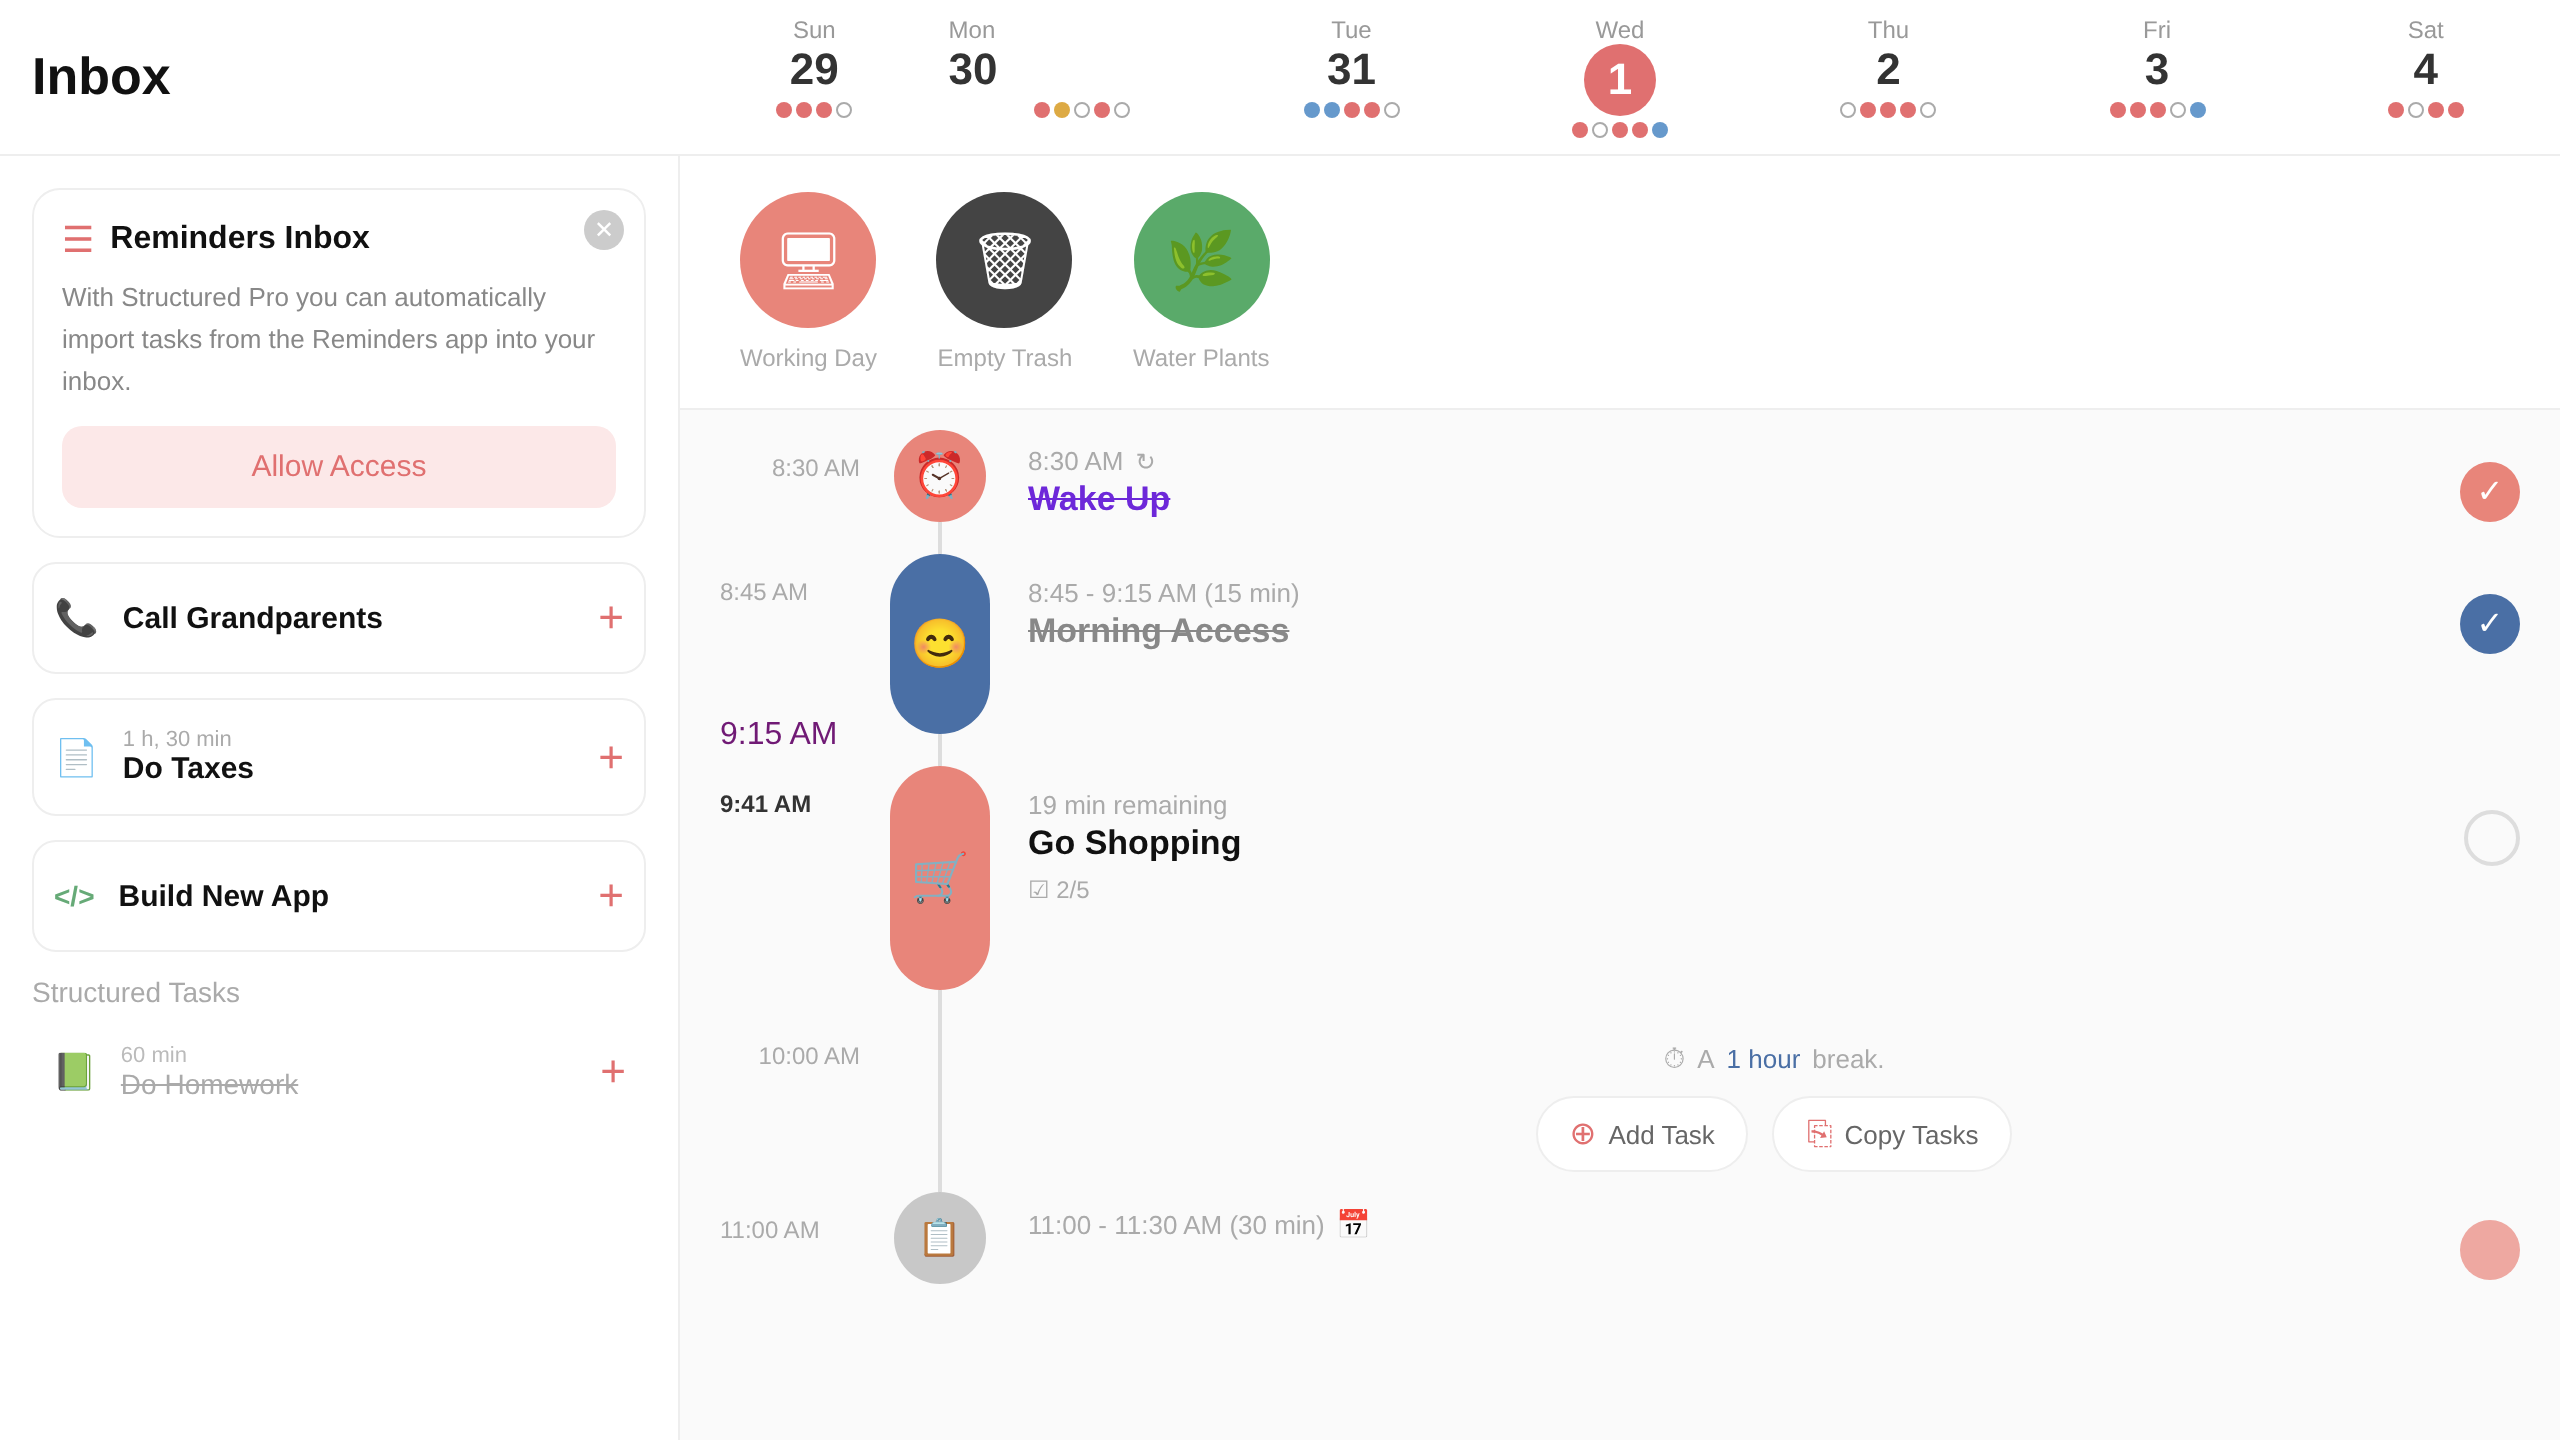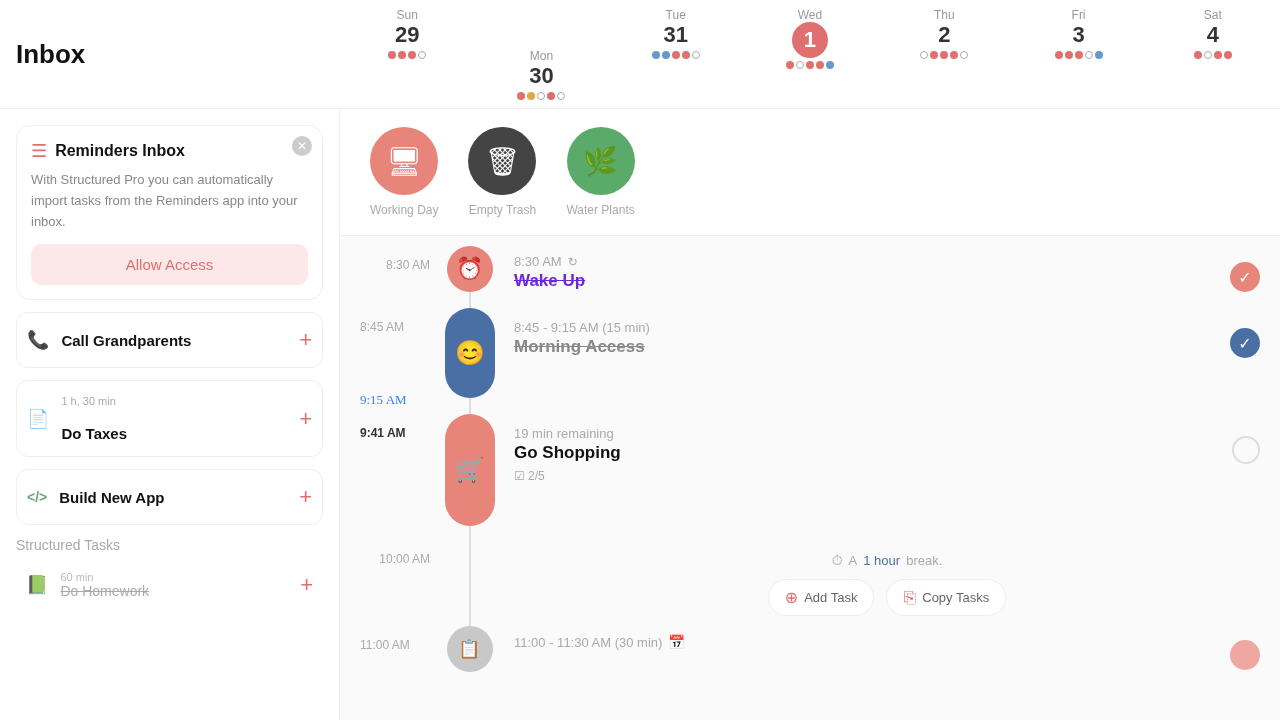--- a/index.html
+++ b/index.html
@@ -22,21 +22,21 @@
         <div style="font-size:12px;color:#999;">Sun</div>
         <div style="font-size:22px;font-weight:600;color:#333;">29</div>
         <div style="display:flex;gap:2px;justify-content:center;margin-top:3px;">
           <div style="width:8px;height:8px;border-radius:50%;background:#e07070;"></div>
           <div style="width:8px;height:8px;border-radius:50%;background:#e07070;"></div>
           <div style="width:8px;height:8px;border-radius:50%;background:#e07070;"></div>
           <div style="width:8px;height:8px;border-radius:50%;border:1.5px solid #aaa;"></div>
         </div>
       </div>
 
-      <div style="flex:1; text-align:center;margin-top:41px;">
+      <div style="flex:1; ">
         <div style="font-size:12px;color:#999;">Mon</div>
         <div style="font-size:22px;font-weight:600;color:#333;">30</div>
         <div style="display:flex;gap:2px;justify-content:center;margin-top:3px;">
           <div style="width:8px;height:8px;border-radius:50%;background:#e07070;"></div>
           <div style="width:8px;height:8px;border-radius:50%;background:#ddaa44;"></div>
           <div style="width:8px;height:8px;border-radius:50%;border:1.5px solid #aaa;"></div>
           <div style="width:8px;height:8px;border-radius:50%;background:#e07070;"></div>
           <div style="width:8px;height:8px;border-radius:50%;border:1.5px solid #aaa;"></div>
         </div>
       </div>
@@ -123,21 +123,21 @@
         <div style="flex:1;">
           <div style="font-size:15px;font-weight:600;color:#111;">Call Grandparents</div>
         </div>
         <span style="color:#e07070;font-size:22px;cursor:pointer;">+</span>
       </div>
 
       <div style="display:flex;align-items:center;padding:14px 10px;background:white;border:1px solid #eee;border-radius:12px;cursor:pointer;">
         <span style="margin-right:12px;font-size:18px;color:#e07070;">📄</span>
         <div style="flex:1;">
           <div style="font-size:11px;color:#aaa;">1 h, 30 min</div>
-          <div style="font-size:15px;font-weight:600;color:#111;margin-top:18px;">Do Taxes</div>
+          <div style="font-size:15px;font-weight:600;color:#111;">Do Taxes</div>
         </div>
         <span style="color:#e07070;font-size:22px;cursor:pointer;">+</span>
       </div>
 
       <div style="display:flex;align-items:center;padding:14px 10px;background:white;border:1px solid #eee;border-radius:12px;cursor:pointer;">
         <span style="margin-right:12px;font-size:14px;font-weight:700;color:#66aa77;">&lt;/&gt;</span>
         <div style="flex:1;">
           <div style="font-size:15px;font-weight:600;color:#111;">Build New App</div>
         </div>
         <span style="color:#e07070;font-size:22px;cursor:pointer;">+</span>
@@ -188,21 +188,21 @@
               <div style="font-size:13px;color:#aaa;display:flex;align-items:center;gap:6px;margin-bottom:2px;">8:30 AM <span style="font-size:12px;">↻</span></div>
               <div style="font-size:17px;font-weight:600;color:#6d28d9;text-decoration:line-through;">Wake Up</div>
             </div>
             <div style="width:30px;height:30px;background:#e8857a;border-radius:50%;display:flex;align-items:center;justify-content:center;color:white;font-size:16px;margin-top:8px;">✓</div>
           </div>
         </div>
 
         <div style="display:flex;margin-bottom:0;">
           <div style="width:80px;display:flex;flex-direction:column;padding-right:10px;">
             <span style="font-size:12px;color:#aaa;padding-top:12px;">8:45 AM</span>
-            <span style="font-size:13px;color:#3b82f6;margin-top:auto;padding-bottom:6px;font-family:Liberation Serif, serif;">9:15 AM</span>
+            <span style="font-size:16px;color:#701a75;margin-top:auto;padding-bottom:6px;">9:15 AM</span>
           </div>
           <div style="width:60px;display:flex;flex-direction:column;align-items:center;">
             <div style="width:50px;height:90px;border-radius:25px;background:#4a6fa5;display:flex;align-items:center;justify-content:center;font-size:24px;color:white;flex-shrink:0;">😊</div>
             <div style="width:2px;flex:1;min-height:16px;background:#ddd;"></div>
           </div>
           <div style="flex:1;padding:12px 0 8px 14px;display:flex;align-items:flex-start;">
             <div style="flex:1;">
               <div style="font-size:13px;color:#aaa;margin-bottom:2px;">8:45 - 9:15 AM (15 min)</div>
               <div style="font-size:17px;font-weight:600;color:#888;text-decoration:line-through;">Morning Access</div>
             </div>

